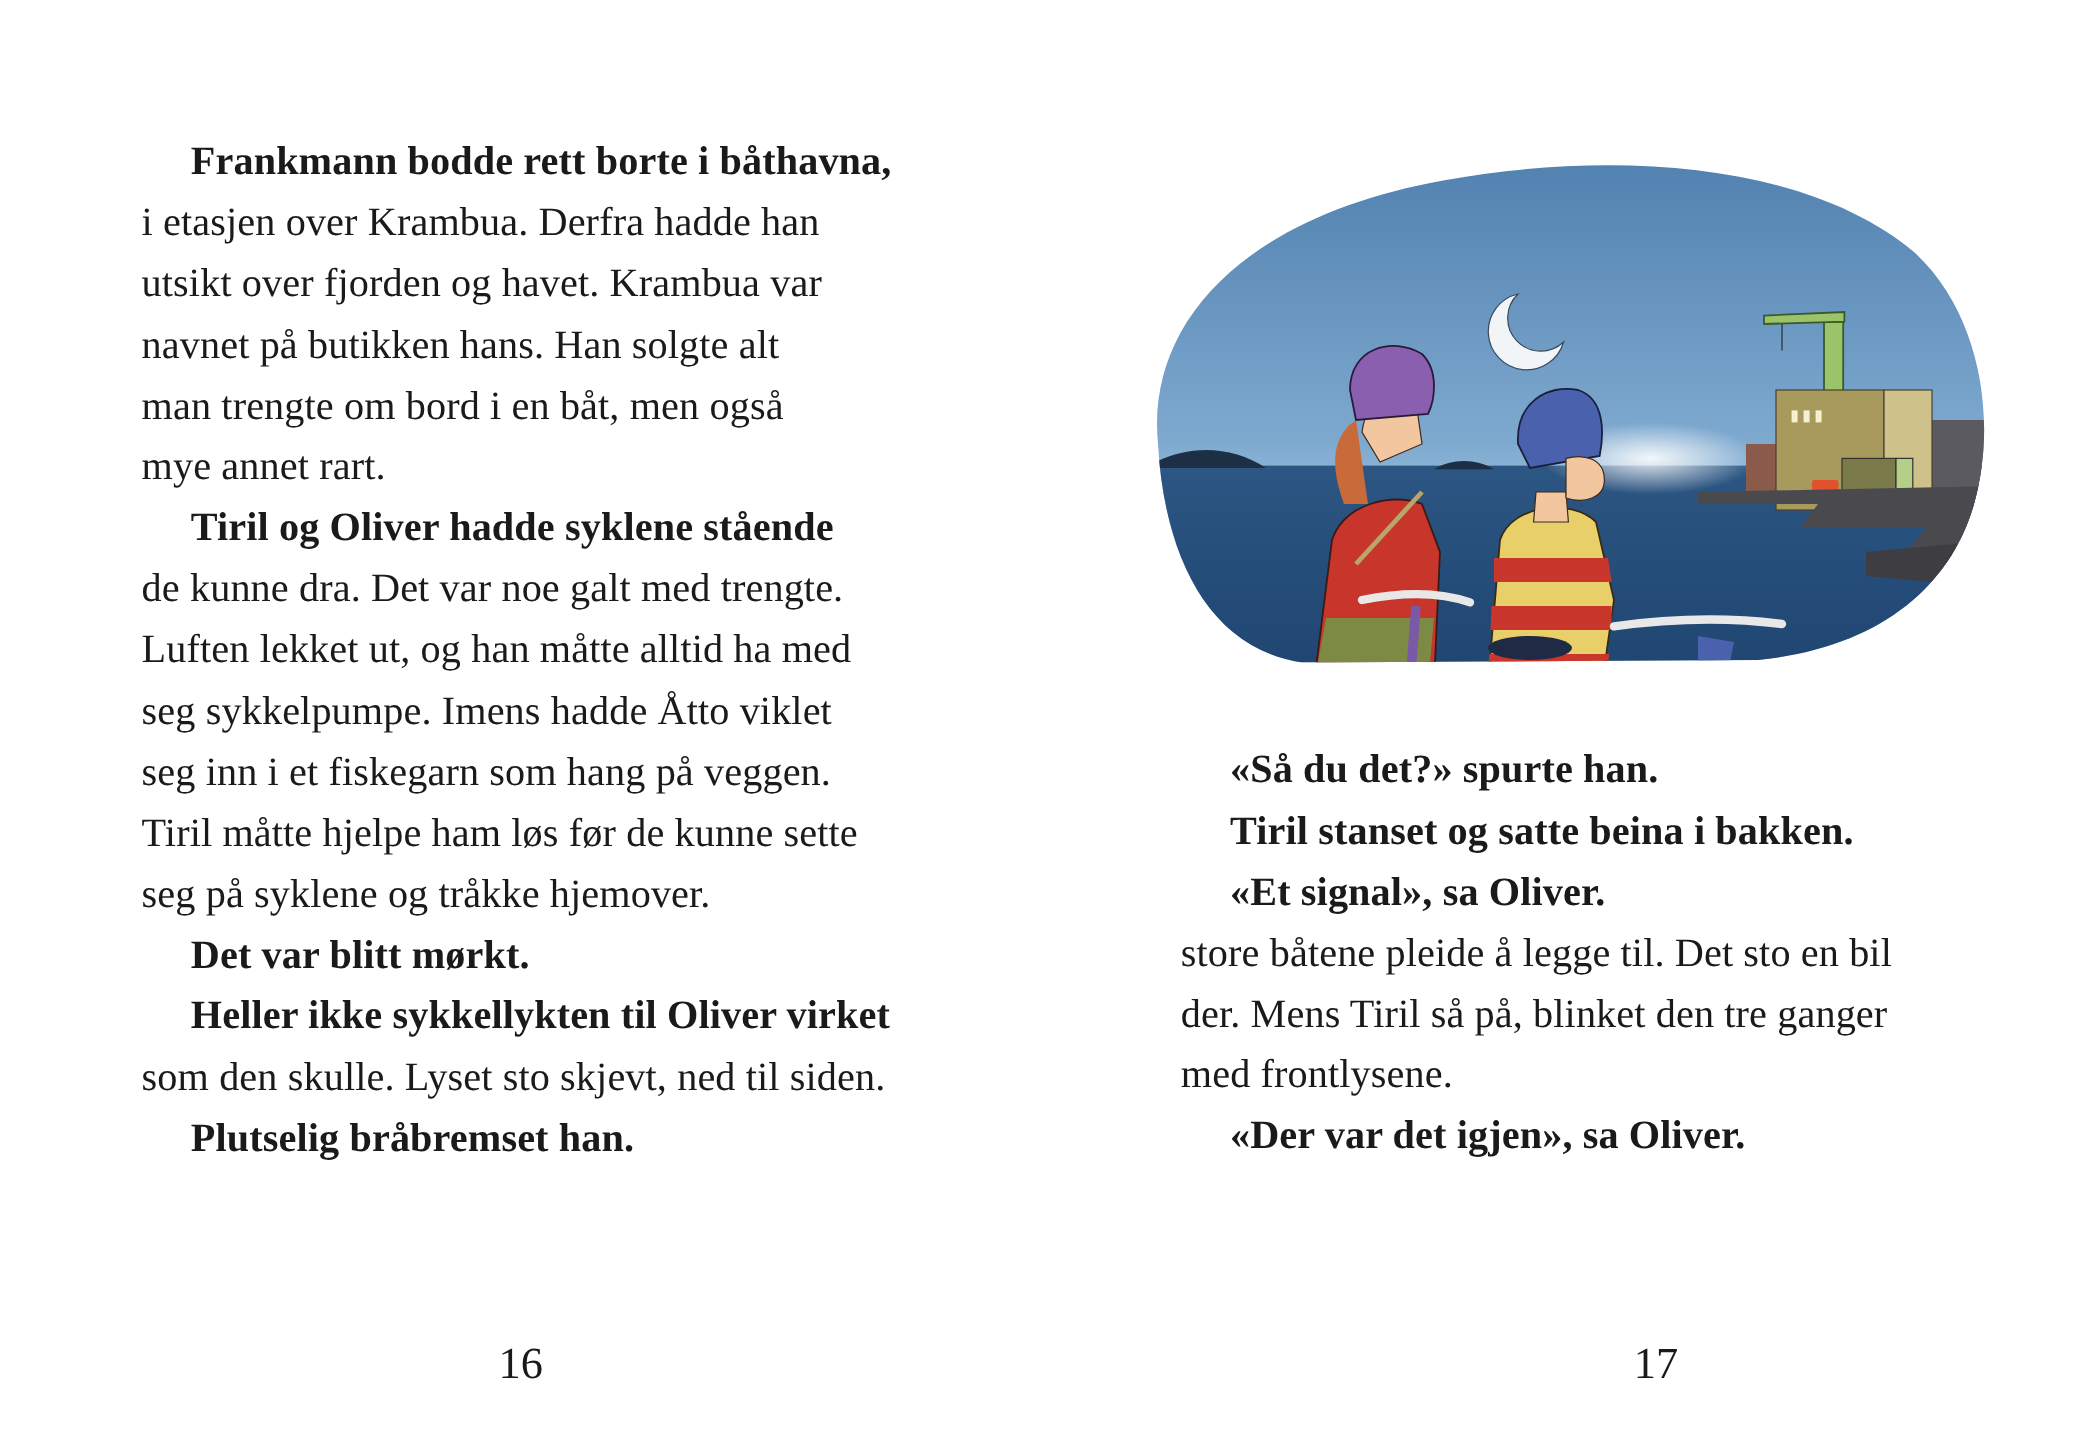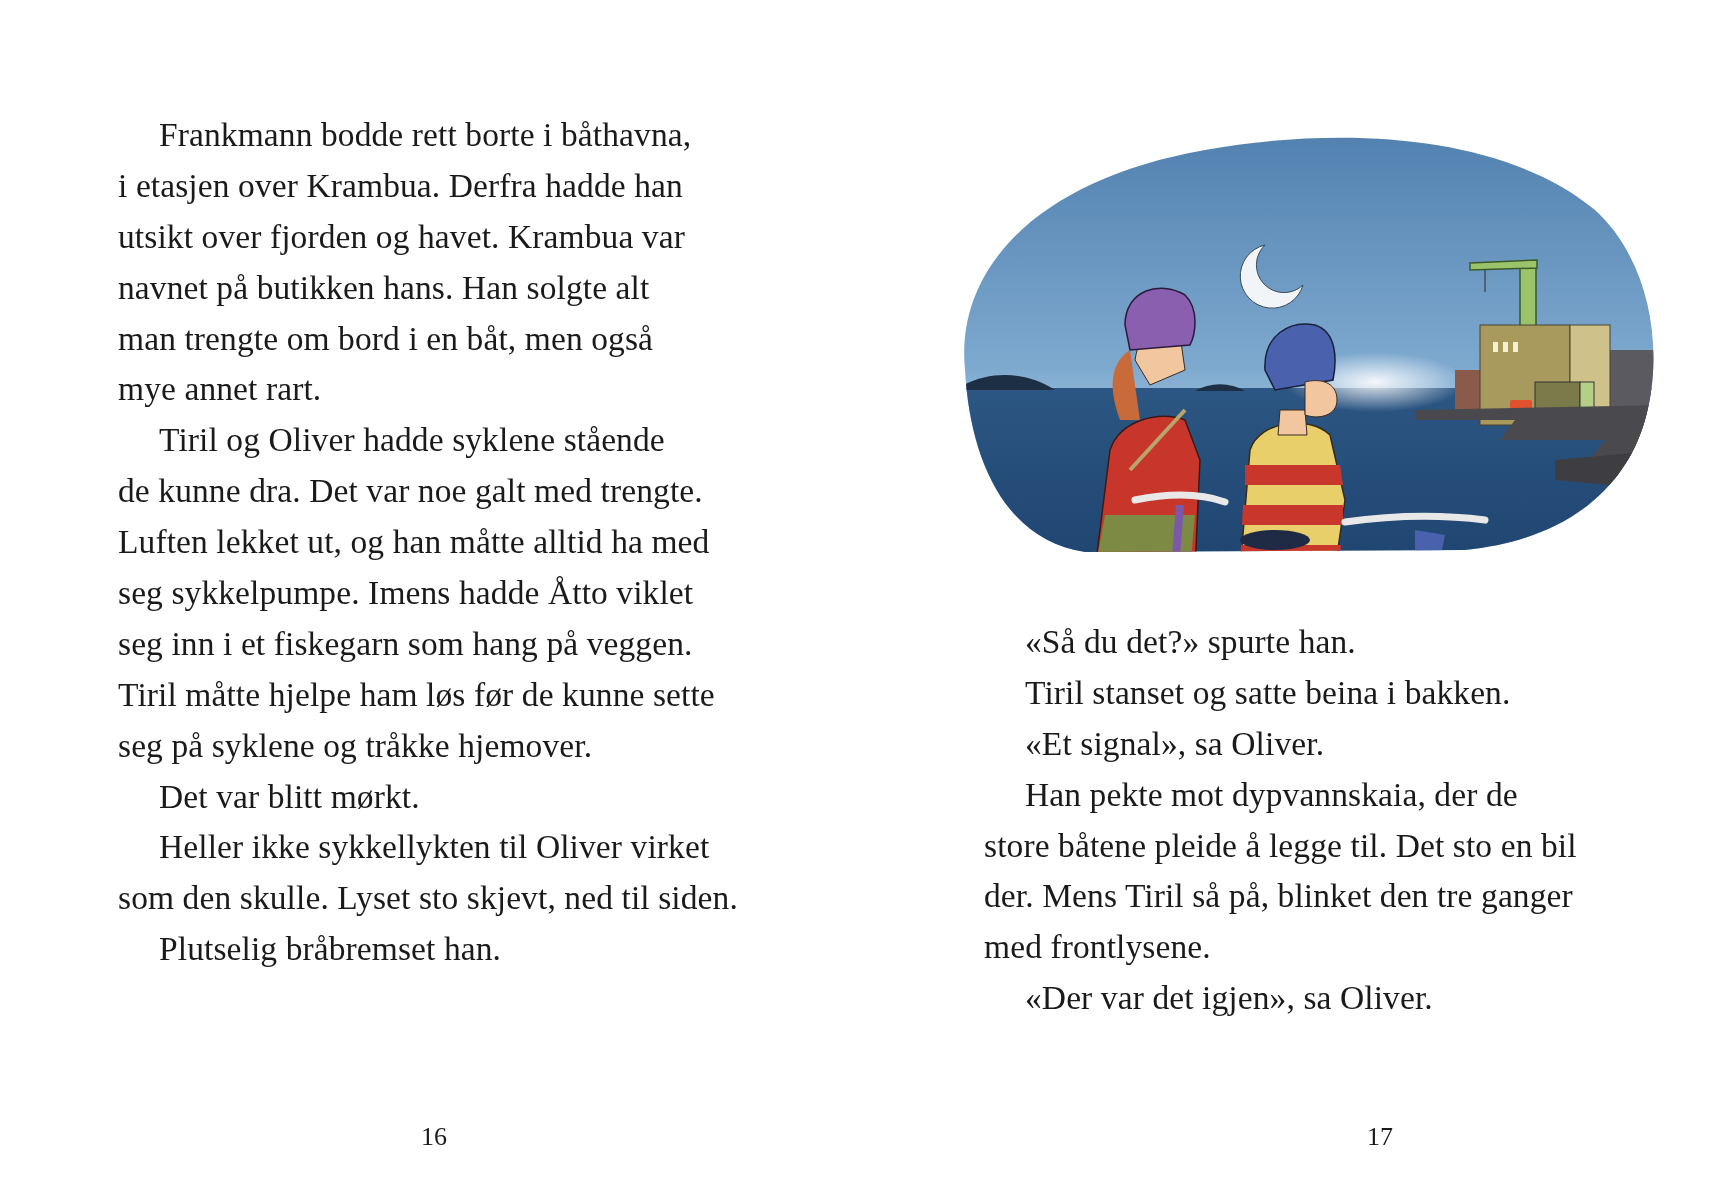--- a/index.html
+++ b/index.html
@@ -5,22 +5,22 @@
   html, body { margin:0; padding:0; background:#ffffff; }
   body { width:1733px; height:1200px; position:relative; overflow:hidden;
          font-family:"Liberation Serif","DejaVu Serif",serif; color:#1a1a1a; }
   .page { position:absolute; top:0; height:1200px; }
   .page-left { left:0; width:866px; }
   .page-right { left:866px; width:867px; }
   .textblock { position:absolute; font-size:33.5px; line-height:50.9px; letter-spacing:0.1px; }
   .left-text { left:118px; top:110px; width:640px; }
   .right-text { left:984px; top:617px; width:630px; }
   .line { display:block; white-space:nowrap; height:50.9px; }
-  .line.indent { padding-left:41px; }
-  .page-number { position:absolute; top:1117px; font-size:26px; line-height:40px; width:80px; text-align:center; }
+  .line.indent { padding-left:41px;font-weight:bold; }
+  .page-number { position:absolute; top:1117px; font-size:37px; line-height:40px; width:80px; text-align:center; }
   .pn-left { left:394px; }
   .pn-right { left:1340px; }
   .illustration { position:absolute; left:945px; top:120px; width:720px; height:450px; }
 </style>
 </head>
 <body>
 
 <div class="page page-left"></div>
 <div class="page page-right"></div>
 
@@ -120,20 +120,19 @@
       <path d="M470,410 L500,415 L495,440 L470,435 Z" fill="#4a62ad"></path>
       <line x1="235" y1="385" x2="230" y2="450" stroke="#7a5aa8" stroke-width="8"></line>
     </g>
   </svg>
 </div>
 
 <div class="textblock right-text">
   <span class="line indent">«Så du det?» spurte han.</span>
   <span class="line indent">Tiril stanset og satte beina i bakken.</span>
   <span class="line indent">«Et signal», sa Oliver.</span>
-  <span class="line indent">Han pekte mot dypvannskaia, der de</span>
   <span class="line">store båtene pleide å legge til. Det sto en bil</span>
   <span class="line">der. Mens Tiril så på, blinket den tre ganger</span>
   <span class="line">med frontlysene.</span>
   <span class="line indent">«Der var det igjen», sa Oliver.</span>
 </div>
 
 <div class="page-number pn-right">17</div>
 
 </body></html>

